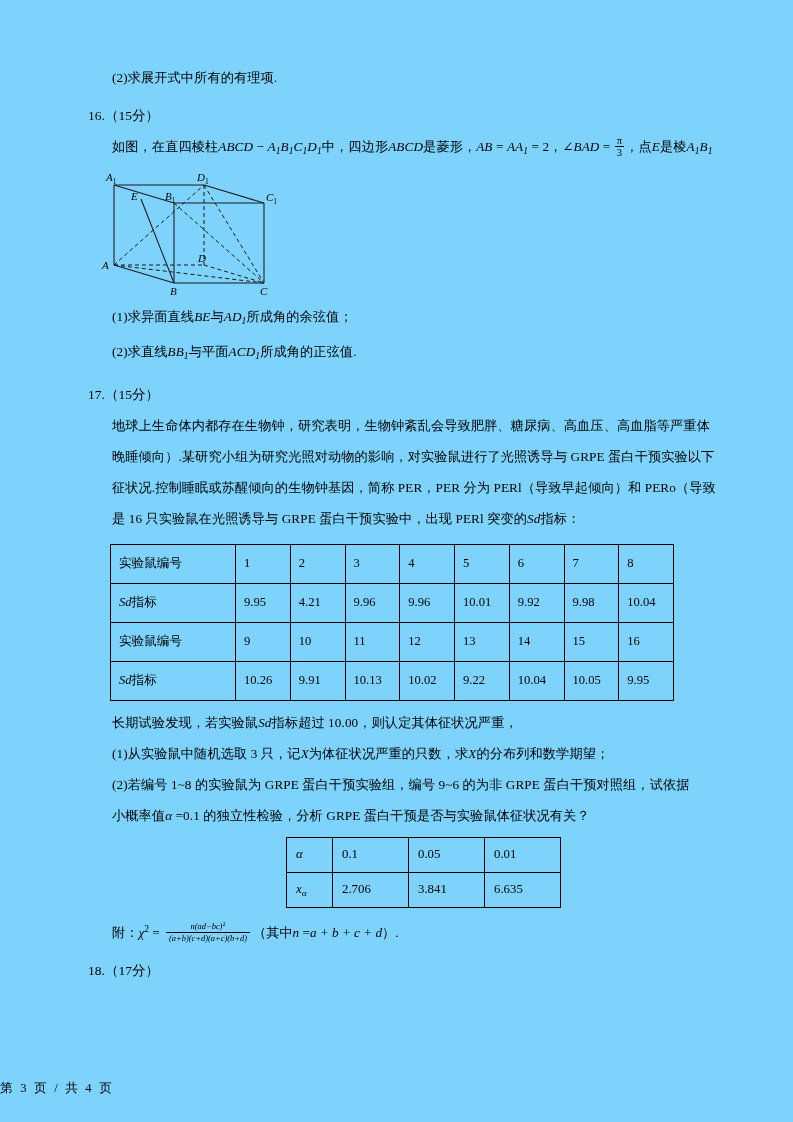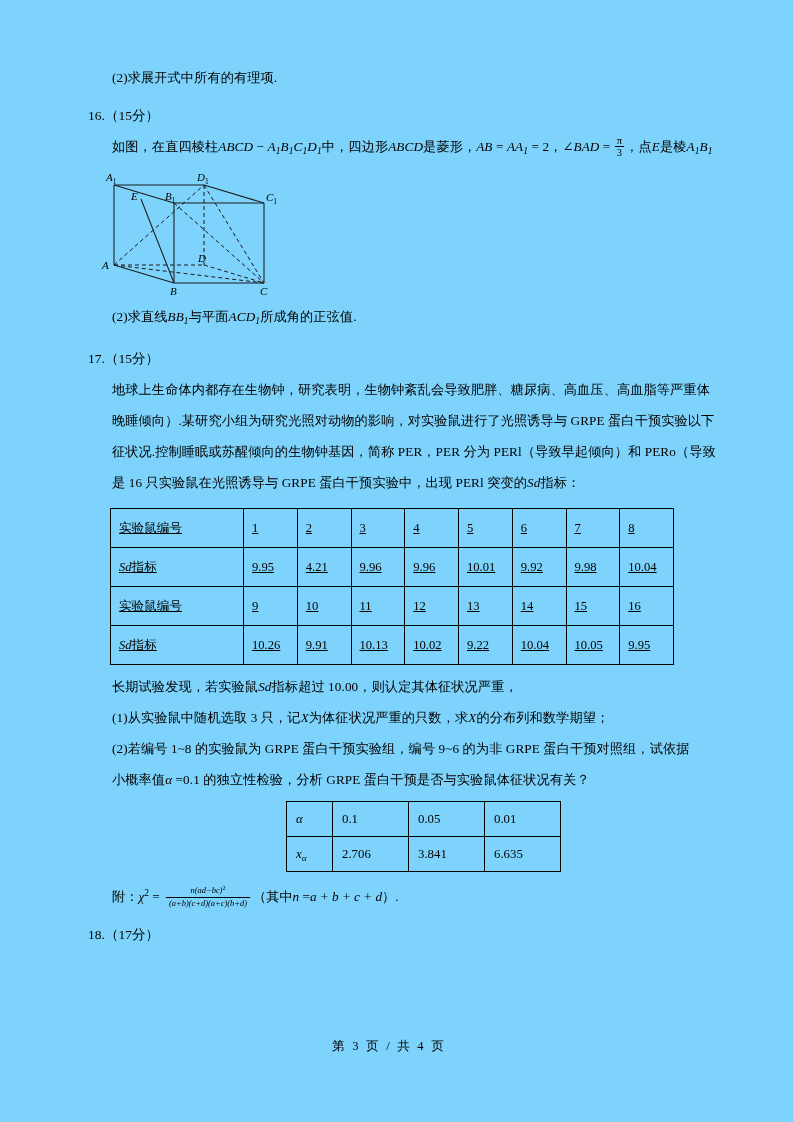--- a/index.html
+++ b/index.html
@@ -80,25 +80,24 @@
   
   .data-table {
     border-collapse: collapse;
     margin: 10px 0 6px 22px;
     table-layout: fixed;
     width: 564px;
   }
   .data-table td {
     border: 1px solid #000000;
     height: 38px;
-    padding: 0 16px 0 8px;
+    padding: 0 8px 0 8px;
     font-size: 12.6px;
     vertical-align: middle;
     font-family: "Liberation Serif", serif;
-    text-decoration: underline;
   }
   .data-table td.hcell {
     width: 108px;
     font-size: 12.6px;
   }
 
   
   .alpha-table {
     border-collapse: collapse;
     table-layout: fixed;
@@ -121,23 +120,22 @@
     line-height: 30px;
     padding-left: 24px;
     margin-top: 6px;
     white-space: nowrap;
   }
 
   
   .page-footer {
     position: absolute;
     left: 0;
-    top: 1038px;
+    top: 1080px;
     width: 778px;
-    text-align: center;
     font-size: 12.6px;
     letter-spacing: 2.2px;
     font-family: "Liberation Serif", serif;
   }
 </style>
 </head>
 <body>
 
 <div class="page">
   <div class="content">
@@ -193,20 +191,23 @@
           <text x="170" y="32">C<tspan font-size="7.5" dy="2.5" font-style="normal">1</tspan></text>
           <text x="35" y="31">E</text>
           <text x="6" y="100">A</text>
           <text x="102" y="93">D</text>
           <text x="74" y="126">B</text>
           <text x="164" y="126">C</text>
         </g>
       </svg>
     </div>
 
+    <div class="line indent">
+      <span>(1)求异面直线</span><span class="m">BE</span><span>与</span><span class="m">AD</span><span class="sub">1</span><span>所成角的余弦值；</span>
+    </div>
 
     <div class="line indent">
       <span>(2)求直线</span><span class="m">BB</span><span class="sub">1</span><span>与平面</span><span class="m">ACD</span><span class="sub">1</span><span>所成角的正弦值.</span>
     </div>
 
     <div class="qnum">
       <span class="num">17</span><span class="num">.</span><span>（15分）</span>
     </div>
 
     <div class="line indent">地球上生命体内都存在生物钟，研究表明，生物钟紊乱会导致肥胖、糖尿病、高血压、高血脂等严重体</div>

